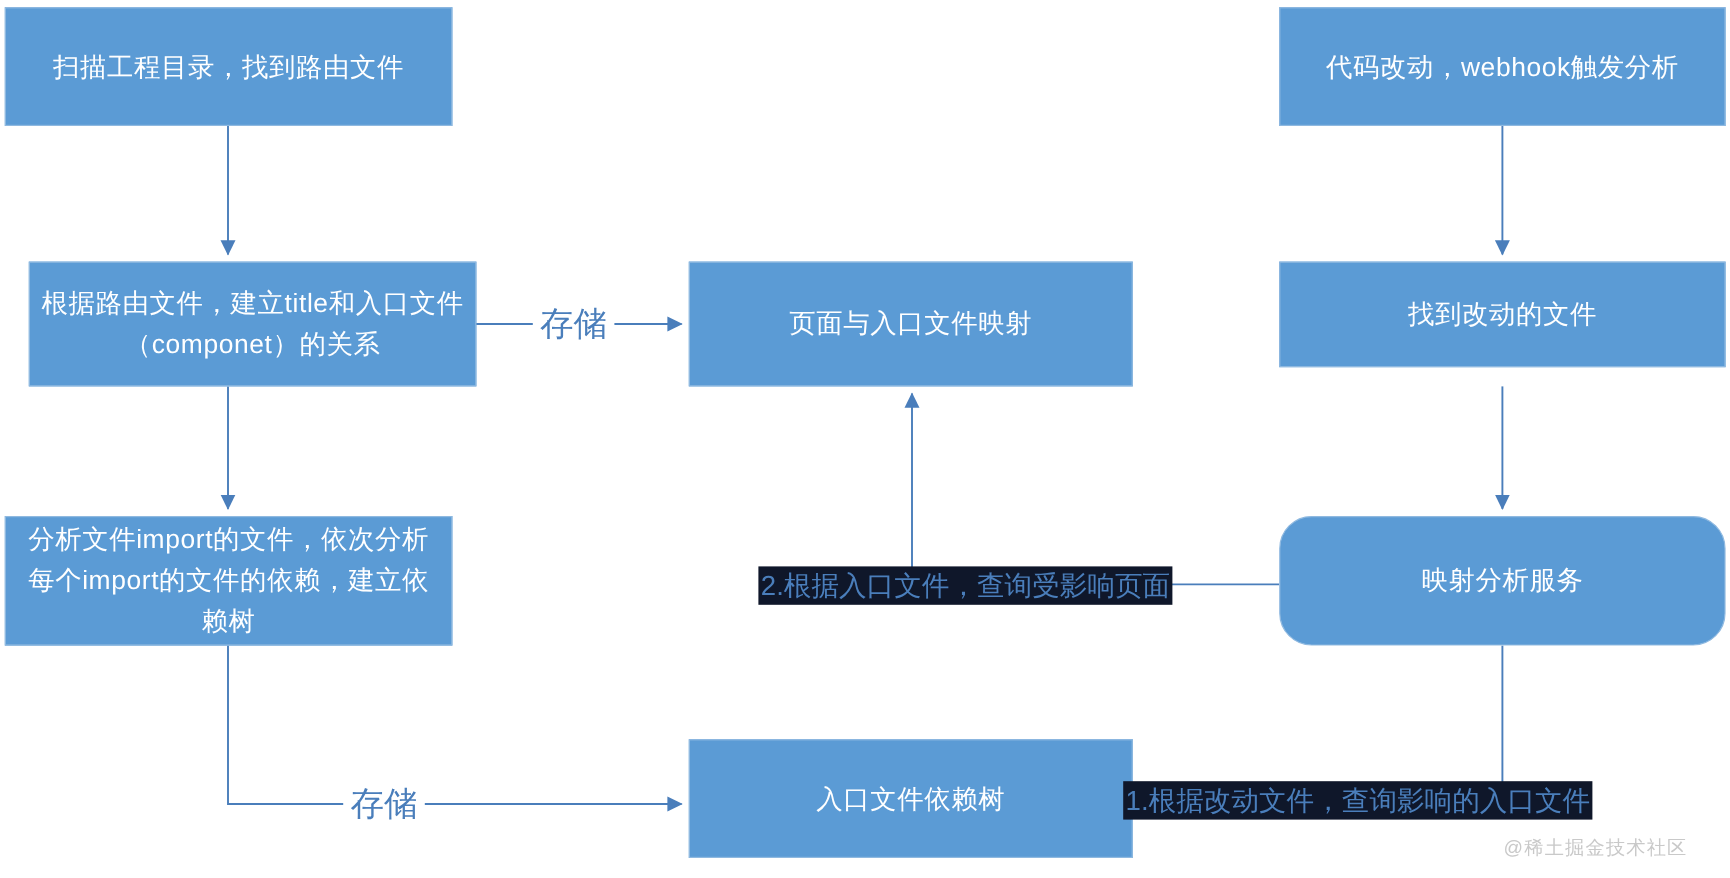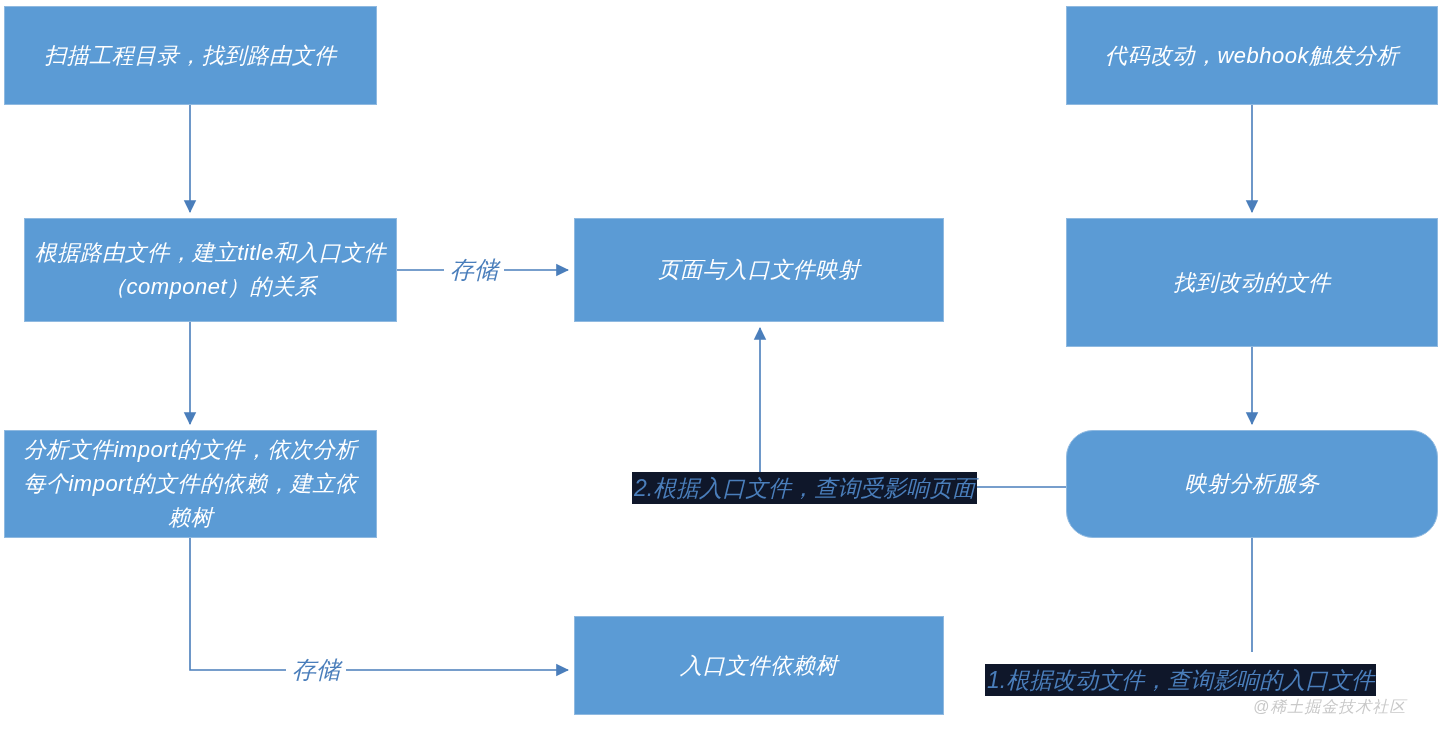--- a/index.html
+++ b/index.html
@@ -10,21 +10,20 @@
   }
   body {
     font-family: "Liberation Sans", "DejaVu Sans", sans-serif;
   }
   #canvas {
     position: relative;
     width: 1442px;
     height: 732px;
     background: #ffffff;
     overflow: hidden;
-    font-style: italic;
   }
   .node {
     position: absolute;
     box-sizing: border-box;
     background: #5B9BD5;
     border: 1px solid #8FB9E0;
     color: #ffffff;
     display: flex;
     align-items: center;
     justify-content: center;
@@ -44,21 +43,21 @@
     left: 0;
     top: 0;
     width: 1442px;
     height: 732px;
     overflow: visible;
     pointer-events: none;
   }
   .edge-label {
     position: absolute;
     color: #4A7EBB;
-    font-size: 24px;
+    font-size: 28px;
     line-height: 28px;
     background: #ffffff;
     padding: 0 6px;
     white-space: nowrap;
   }
   .annot {
     position: absolute;
     color: #4A7EBB;
     font-size: 23px;
     line-height: 30px;
@@ -122,41 +121,41 @@
   </div>
 
   <div class="node" style="left:574px; top:616px; width:370px; height:99px;">
     <span>入口文件依赖树</span>
   </div>
 
   <div class="node" style="left:1066px; top:6px; width:372px; height:99px;">
     <span>代码改动，webhook触发分析</span>
   </div>
 
-  <div class="node" style="left:1066px; top:218px; width:372px; height:129px;">
+  <div class="node" style="left:1066px; top:218px; width:372px; height:88px;">
     <span>找到改动的文件</span>
   </div>
 
   <div class="node" style="left:1066px; top:430px; width:372px; height:108px;border-radius:27px;">
     <span>映射分析服务</span>
   </div>
 
   <div class="edge-label" style="left:444px; top:256px;">
     <span>存储</span>
   </div>
 
   <div class="edge-label" style="left:286px; top:656px;">
     <span>存储</span>
   </div>
 
   <div class="annot" style="left:632px; top:472px;">
     <span>2.根据入口文件，查询受影响页面</span>
   </div>
 
-  <div class="annot" style="left:985px; top:651px;margin-top:13px;">
+  <div class="annot" style="left:936px; top:651px;">
     <span>1.根据改动文件，查询影响的入口文件</span>
   </div>
 
   <div class="watermark" style="left:1253px; top:697px;">
     <span>@稀土掘金技术社区</span>
   </div>
 
 </div>
 
 </body></html>

